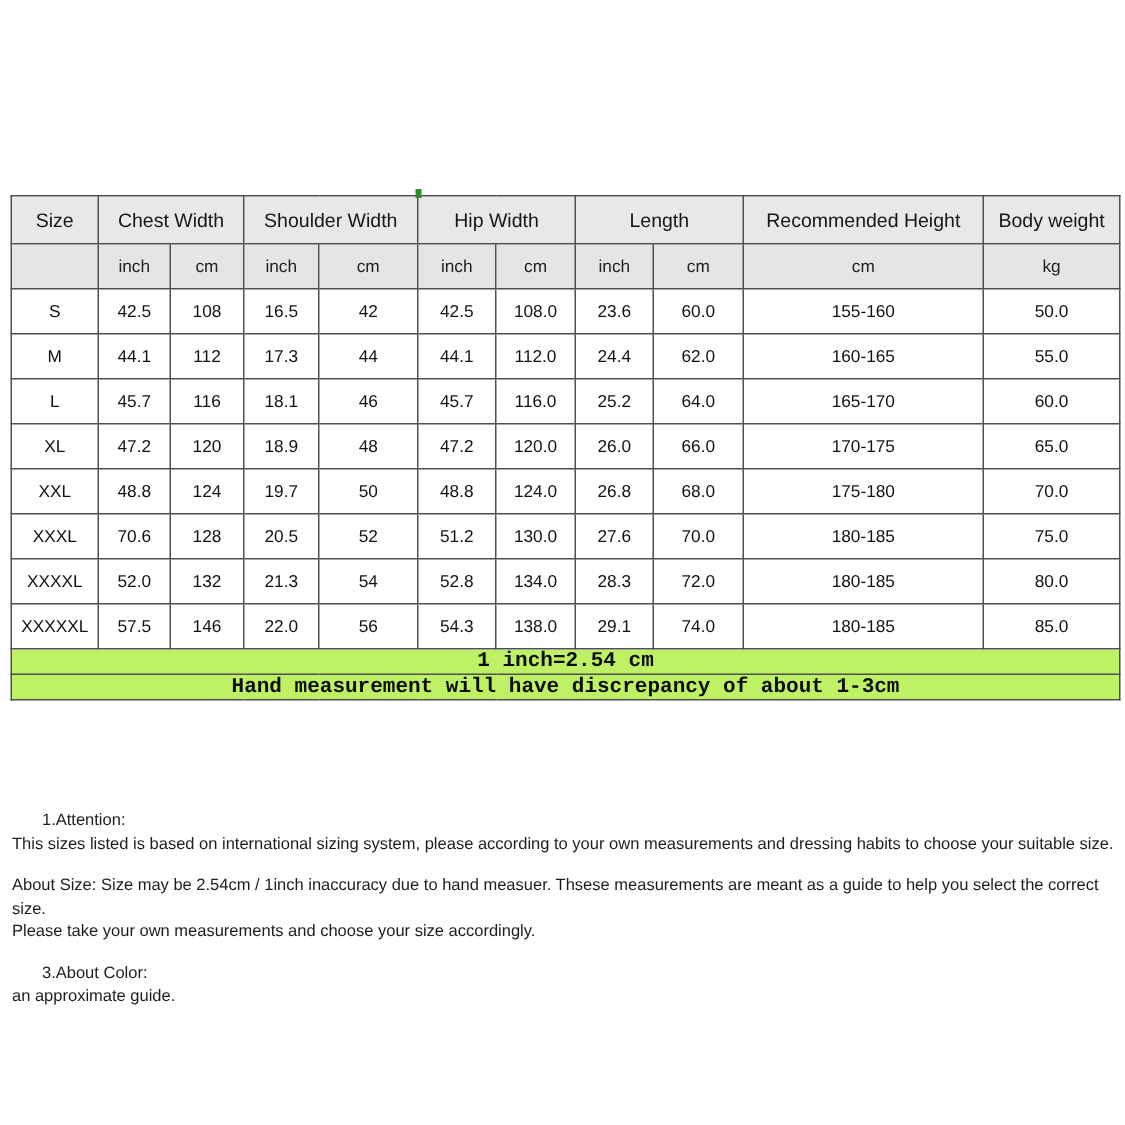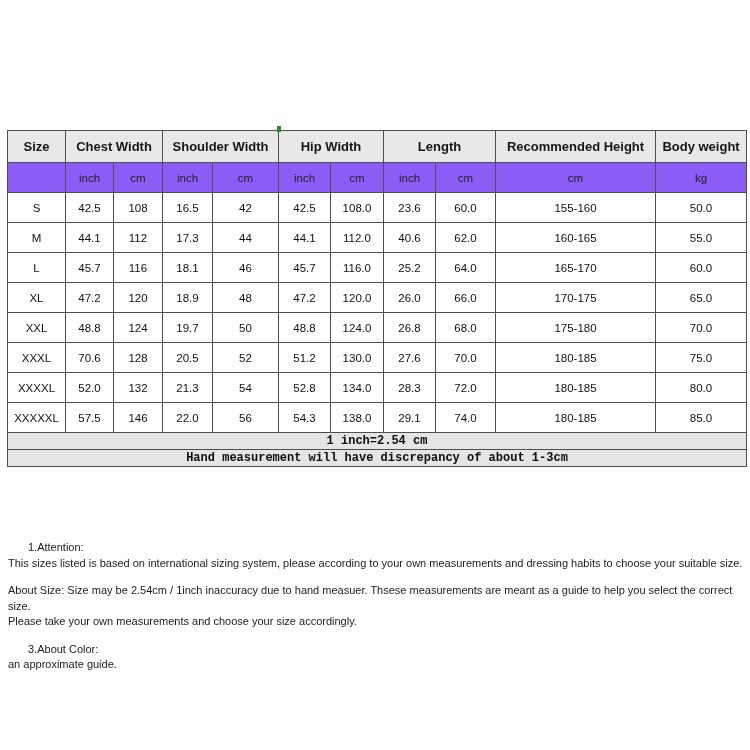--- a/index.html
+++ b/index.html
@@ -27,42 +27,42 @@
     text-align: center;
     vertical-align: middle;
     color: #111;
     overflow: hidden;
     white-space: nowrap;
   }
   tr.group-header-row { height: 32px; }
   tr.group-header-row th {
     background: #e8e8e8;
     font-size: 13px;
-    font-weight: bold;
+    font-weight: normal;
     color: #161616;
   }
   tr.unit-row { height: 30px; }
   tr.unit-row th {
-    background: #8b5cf6;
+    background: #e5e5e5;
     font-size: 11.5px;
     font-weight: normal;
     color: #222;
   }
   tbody tr.data-row { height: 30px; }
   tbody tr.data-row td {
     font-size: 11.5px;
     background: #ffffff;
   }
   tr.footnote-row { height: 17px; }
   tr.footnote-row td {
     font-family: "Liberation Mono", "DejaVu Sans Mono", monospace;
-    font-size: 12px;
+    font-size: 14px;
     font-weight: 600;
     letter-spacing: 0px;
-    background: #e5e5e5;
+    background: #bef264;
     color: #0d0d0d;
   }
 
   
   .green-artifact {
     position: absolute;
     left: 277px; top: 126px;
     width: 4px; height: 6px;
   }
 
@@ -138,21 +138,21 @@
           <td>50.0</td>
         </tr>
         <tr class="data-row">
           <td>M</td>
           <td>44.1</td>
           <td>112</td>
           <td>17.3</td>
           <td>44</td>
           <td>44.1</td>
           <td>112.0</td>
-          <td>40.6</td>
+          <td>24.4</td>
           <td>62.0</td>
           <td>160-165</td>
           <td>55.0</td>
         </tr>
         <tr class="data-row">
           <td>L</td>
           <td>45.7</td>
           <td>116</td>
           <td>18.1</td>
           <td>46</td>

